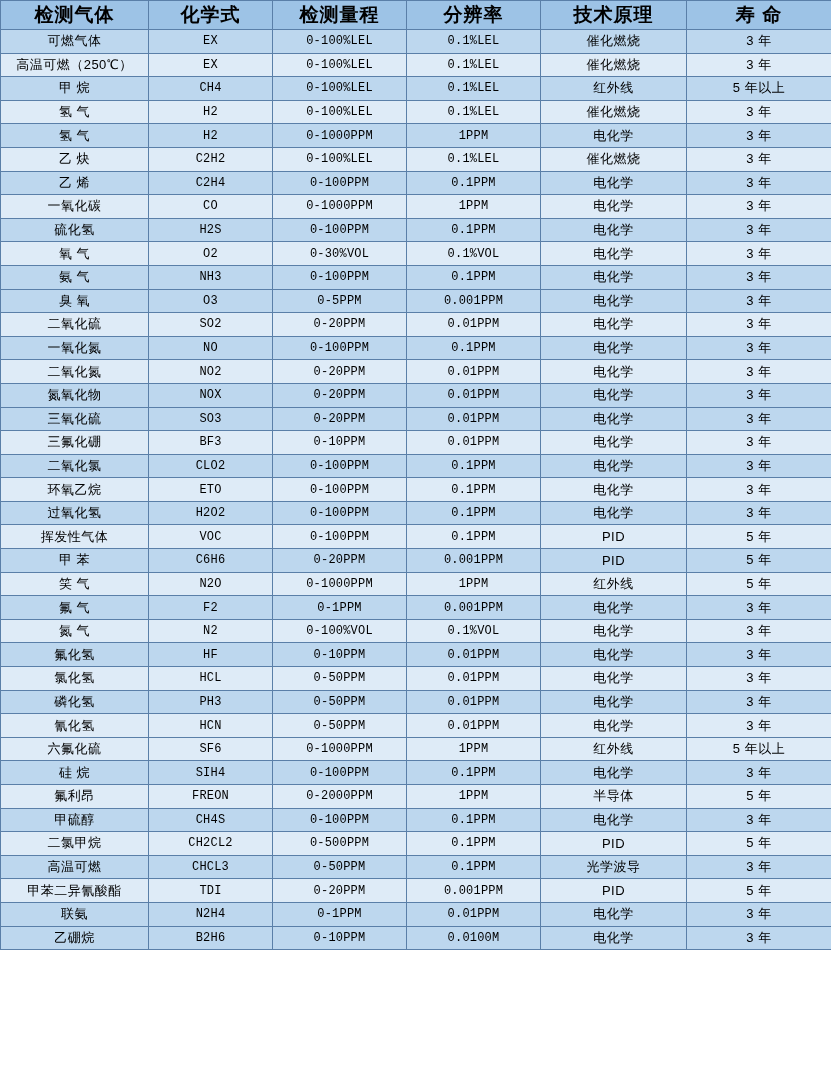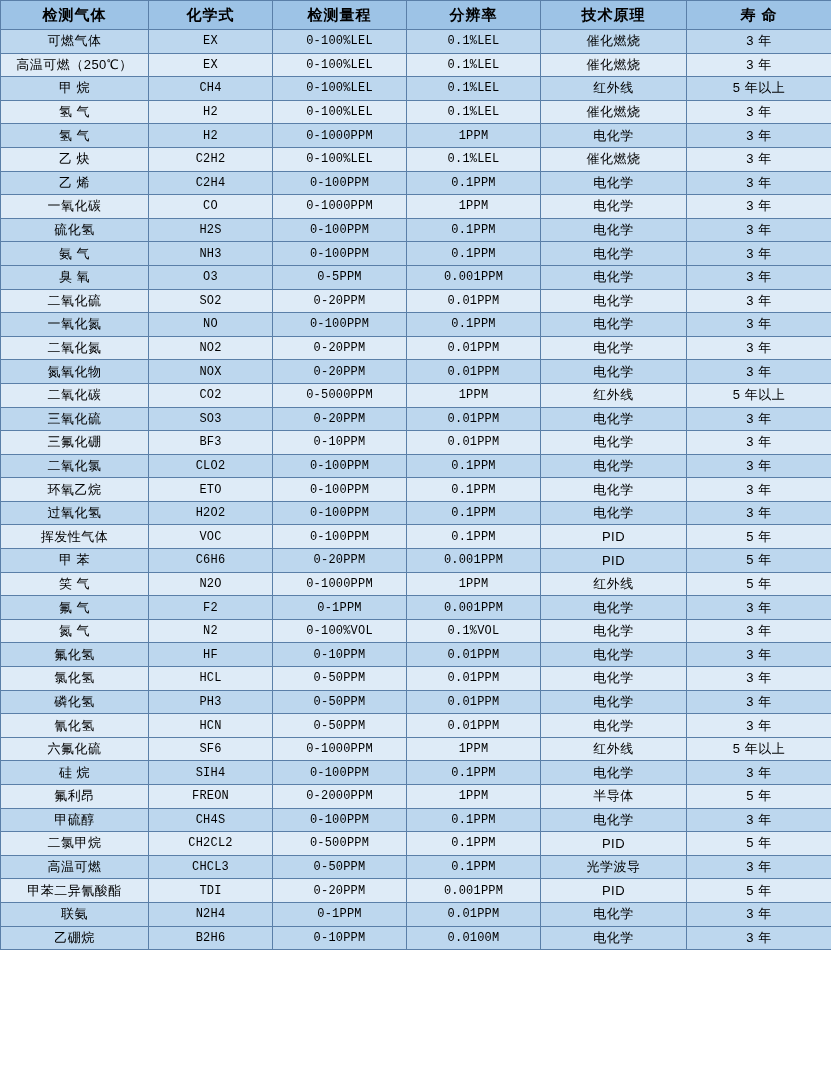--- a/index.html
+++ b/index.html
@@ -28,21 +28,21 @@
     border: 1px solid #5a7fa8;
     text-align: center;
     vertical-align: middle;
     color: #000000;
     white-space: nowrap;
     overflow: hidden;
   }
   #gas-table thead th {
     background: #9dc3e6;
     height: 26px;
-    font-size: 15px;
+    font-size: 19px;
     font-weight: bold;
     letter-spacing: 1px;
   }
   #gas-table tbody td {
     height: 20.6px;
     font-size: 13px;
     font-weight: normal;
   }
   #gas-table tbody tr.odd td {
     background: #bdd7ee;
@@ -154,20 +154,28 @@
         <td class="col-life">3 年</td>
       </tr>
       <tr class="odd">
         <td class="col-name">硫化氢</td>
         <td class="col-formula">H2S</td>
         <td class="col-range">0-100PPM</td>
         <td class="col-res">0.1PPM</td>
         <td class="col-principle">电化学</td>
         <td class="col-life">3 年</td>
       </tr>
+      <tr class="even">
+        <td class="col-name">氧 气</td>
+        <td class="col-formula">O2</td>
+        <td class="col-range">0-30%VOL</td>
+        <td class="col-res">0.1%VOL</td>
+        <td class="col-principle">电化学</td>
+        <td class="col-life">3 年</td>
+      </tr>
       <tr class="odd">
         <td class="col-name">氨 气</td>
         <td class="col-formula">NH3</td>
         <td class="col-range">0-100PPM</td>
         <td class="col-res">0.1PPM</td>
         <td class="col-principle">电化学</td>
         <td class="col-life">3 年</td>
       </tr>
       <tr class="odd">
         <td class="col-name">臭 氧</td>
@@ -201,28 +209,20 @@
         <td class="col-principle">电化学</td>
         <td class="col-life">3 年</td>
       </tr>
       <tr class="odd">
         <td class="col-name">氮氧化物</td>
         <td class="col-formula">NOX</td>
         <td class="col-range">0-20PPM</td>
         <td class="col-res">0.01PPM</td>
         <td class="col-principle">电化学</td>
         <td class="col-life">3 年</td>
-      </tr>
-      <tr class="even">
-        <td class="col-name">二氧化碳</td>
-        <td class="col-formula">CO2</td>
-        <td class="col-range">0-5000PPM</td>
-        <td class="col-res">1PPM</td>
-        <td class="col-principle">红外线</td>
-        <td class="col-life">5 年以上</td>
       </tr>
       <tr class="odd">
         <td class="col-name">三氧化硫</td>
         <td class="col-formula">SO3</td>
         <td class="col-range">0-20PPM</td>
         <td class="col-res">0.01PPM</td>
         <td class="col-principle">电化学</td>
         <td class="col-life">3 年</td>
       </tr>
       <tr class="even">

